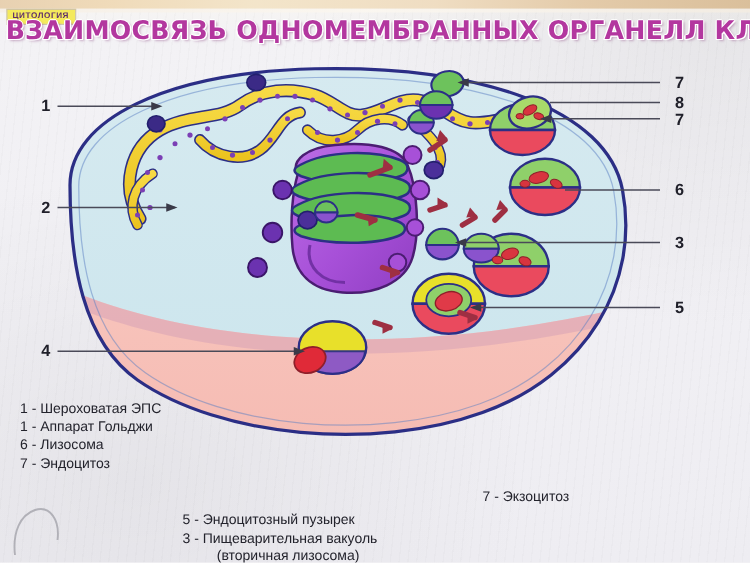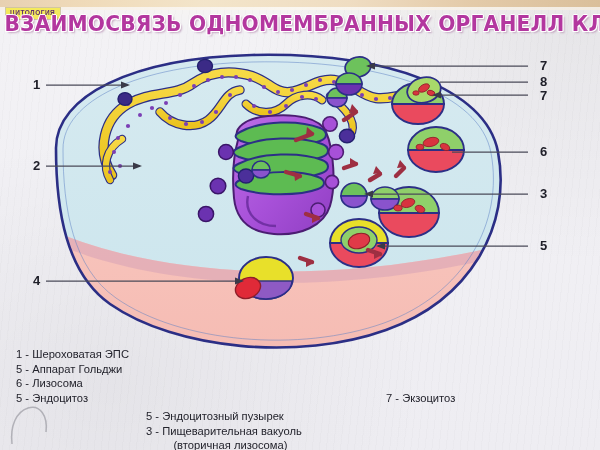--- a/index.html
+++ b/index.html
@@ -79,21 +79,21 @@
   .legend{
     position:absolute;
     font-size:11.2px;
     color:#23232c;
     line-height:14.6px;
     font-family:"Liberation Sans","DejaVu Sans",sans-serif;
     white-space:nowrap;
   }
   .legend div{white-space:nowrap;}
   .legend .sub{padding-left:13px;text-align:center;}
-  #legend-col-1{left:16px;top:320px;margin-top:27px;}
+  #legend-col-1{left:16px;top:320px;}
   #legend-col-2{left:146px;top:391px;margin-top:18px;}
   #legend-col-3{left:386px;top:391px;text-align:right;}
 </style>
 </head>
 <body>
 
 <div id="stage">
 
   <div class="paper"></div>
   <div class="topstripe"></div>
@@ -376,23 +376,23 @@
 
   <div class="num" style="left:540px;top:59px;">7</div>
   <div class="num" style="left:540px;top:75px;">8</div>
   <div class="num" style="left:540px;top:89px;">7</div>
   <div class="num" style="left:540px;top:145px;">6</div>
   <div class="num" style="left:540px;top:187px;">3</div>
   <div class="num" style="left:540px;top:239px;">5</div>
 
   <div class="legend" id="legend-col-1">
     <div>1 - Шероховатая ЭПС</div>
-    <div>5 - Аппарат Гольджи</div>
+    <div>1 - Аппарат Гольджи</div>
     <div>6 - Лизосома</div>
-    <div>5 - Эндоцитоз</div>
+    <div>7 - Эндоцитоз</div>
   </div>
 
   <div class="legend" id="legend-col-2">
     <div>5 - Эндоцитозный пузырек</div>
     <div>3 - Пищеварительная вакуоль</div>
     <div class="sub">(вторичная лизосома)</div>
   </div>
 
   <div class="legend" id="legend-col-3">
     <div>7 - Экзоцитоз</div>

